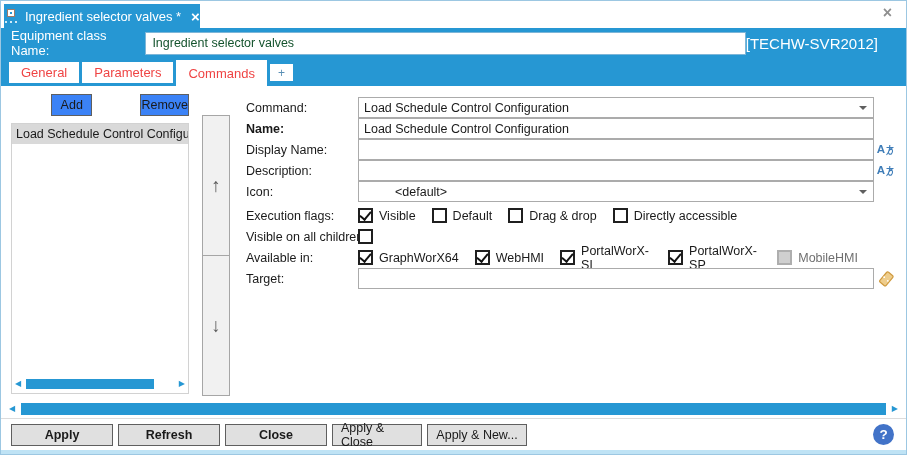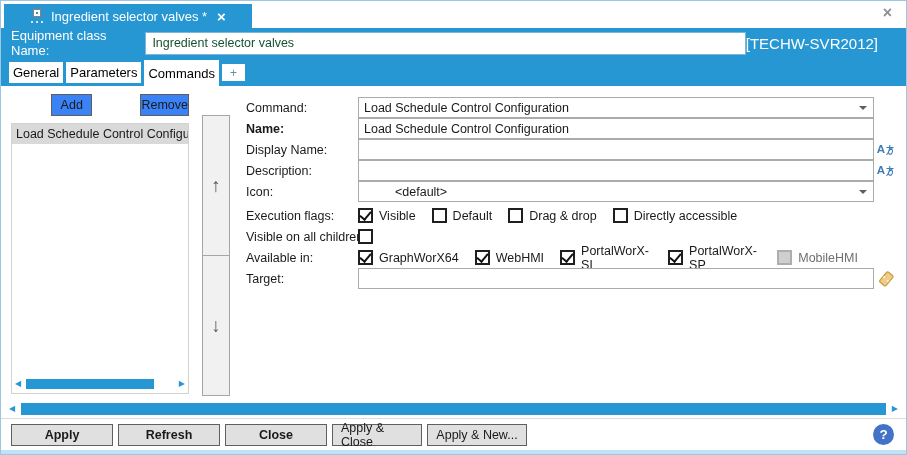--- a/index.html
+++ b/index.html
@@ -4,36 +4,36 @@
 <style>
   html,body{margin:0;padding:0;background:#f5f5f5;}
   .window{
     width:907px;height:455px;box-sizing:border-box;margin:0;
     border:1px solid #9cc7e2;background:#fff;
     font-family:"Liberation Sans",sans-serif;color:#1a1a1a;
     display:flex;flex-direction:column;overflow:hidden;
   }
   
   .doc-strip{height:27px;background:#fff;display:flex;align-items:flex-end;padding-left:3px;position:relative;flex-shrink:0;}
-  .doc-tab{background:#2697d3;color:#fff;height:24px;display:flex;align-items:center;padding:0 26px;gap:7px;font-size:13px;cursor:default;}
+  .doc-tab{background:#2697d3;color:#fff;height:24px;display:flex;align-items:center;padding:0 0;gap:7px;font-size:13px;cursor:default;}
   .doc-tab .tab-close{font-weight:bold;font-size:15px;line-height:1;margin-left:3px;}
   .eqicon{width:14px;height:15px;position:relative;flex-shrink:0;}
   .eqicon .sq{position:absolute;left:3px;top:0;width:8px;height:8px;background:#fff;border:1px solid #9b7b6b;box-sizing:border-box;}
   .eqicon .dot{position:absolute;left:6px;top:3px;width:2px;height:2px;background:#2697d3;}
   .eqicon .d1,.eqicon .d2,.eqicon .d3{position:absolute;bottom:1px;width:2px;height:2px;background:#cfe9f7;}
   .eqicon .d1{left:1px}.eqicon .d2{left:6px}.eqicon .d3{left:11px}
   .pane-close{position:absolute;right:14px;top:4px;color:#8f8f8f;font-size:16px;font-weight:bold;line-height:1;cursor:default;}
   
   .name-bar{height:30px;background:#2697d3;display:flex;align-items:center;color:#fff;font-size:13px;padding-left:10px;flex-shrink:0;}
   .name-input{width:637px;height:21px;background:#fff;border:1px solid #7db6d8;color:#14532d;font-size:12.5px;
     display:flex;align-items:center;padding:0 6px;margin-left:8px;box-sizing:content-box;}
   .server-badge{margin-left:auto;margin-right:28px;font-size:15px;white-space:nowrap;}
   
   .tab-strip{height:28px;background:#2697d3;display:flex;align-items:flex-end;padding-left:8px;gap:3px;flex-shrink:0;}
-  .tab{background:#fff;color:#000000;font-size:13px;padding:0 4px;height:21px;display:flex;align-items:center;margin-bottom:3px;cursor:default;}
+  .tab{background:#fff;color:#ef4444;font-size:13px;padding:0 12px;height:21px;display:flex;align-items:center;margin-bottom:3px;cursor:default;}
   .tab.active{height:26px;margin-bottom:0;}
   .tab.plus{height:17px;margin-bottom:5px;font-size:12px;color:#5a8fb5;padding:0 8px;}
   
   .content{height:314px;display:flex;padding:6px 8px 0 10px;box-sizing:border-box;flex-shrink:0;}
   .left-col{width:178px;display:flex;flex-direction:column;flex-shrink:0;}
   .lr-buttons{display:flex;gap:12px;margin:2px 0 7px 4px;}
   .btn{background:#3b82f6;border:1px solid #5f5f5f;font-size:12.5px;height:22px;display:flex;align-items:center;justify-content:center;cursor:default;box-sizing:border-box;margin-left:36px;}
   .btn.add{width:84px;}.btn.remove{width:78px;}
   .listbox{border:1px solid #d2d2d2;flex:1;margin-bottom:6px;display:flex;flex-direction:column;overflow:hidden;}
   .list-item{padding:3px 4px;font-size:12.5px;white-space:nowrap;overflow:hidden;cursor:default;}

